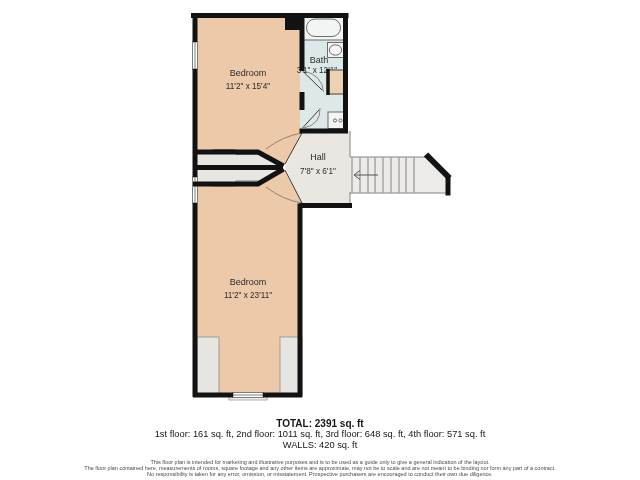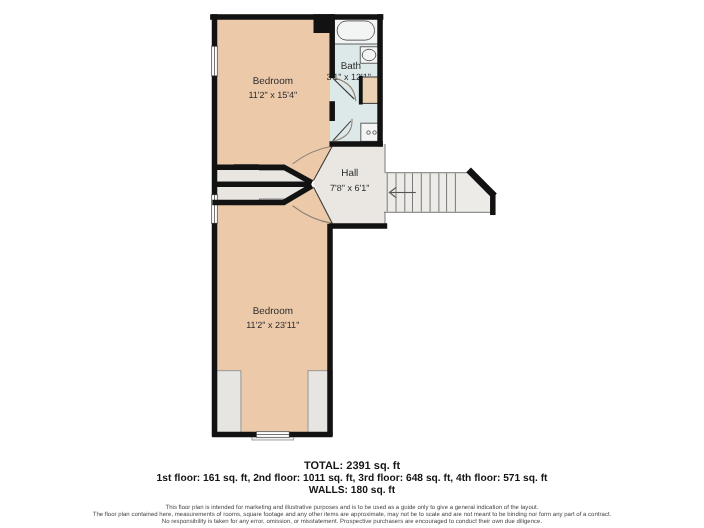--- a/index.html
+++ b/index.html
@@ -3,21 +3,21 @@
 <meta charset="utf-8">
 <style>
   html,body{margin:0;padding:0;background:#ffffff;}
   .canvas{position:relative;width:640px;height:480px;background:#ffffff;overflow:hidden;
           font-family:"Liberation Sans",sans-serif;}
   .plan{position:absolute;left:0;top:0;}
   .room-label{font-family:"Liberation Sans",sans-serif;font-size:9px;fill:#2b2b2b;text-anchor:middle;}
   .room-dims{font-family:"Liberation Sans",sans-serif;font-size:8.2px;fill:#2b2b2b;text-anchor:middle;}
   .summary{position:absolute;left:0;top:418px;width:640px;text-align:center;color:#151515;}
   .summary .total{font-size:10px;font-weight:bold;line-height:11px;}
-  .summary .line{font-size:9.3px;line-height:10.6px;font-weight:bold;}
+  .summary .line{font-size:9.3px;line-height:10.6px;}
   .disclaimer{position:absolute;left:0;top:459px;width:640px;text-align:center;color:#4a4a4a;}
   .disclaimer div{font-size:5.5px;line-height:6.2px;}
 </style>
 </head>
 <body>
 
 <div class="canvas">
 
   <svg class="plan" width="640" height="414" viewBox="0 0 640 414" xmlns="http://www.w3.org/2000/svg">
 
@@ -122,21 +122,21 @@
     <text class="room-label" x="319" y="63">Bath</text>
     <text class="room-label" x="318" y="160">Hall</text>
     <text class="room-dims" x="318" y="174">7'8" x 6'1"</text>
     <text class="room-label" x="248" y="285">Bedroom</text>
     <text class="room-dims" x="248" y="298">11'2" x 23'11"</text>
   </svg>
 
   <div class="summary">
     <div class="total">TOTAL: 2391 sq. ft</div>
     <div class="line">1st floor: 161 sq. ft, 2nd floor: 1011 sq. ft, 3rd floor: 648 sq. ft, 4th floor: 571 sq. ft</div>
-    <div class="line">WALLS: 180 sq. ft</div>
+    <div class="line">WALLS: 420 sq. ft</div>
   </div>
 
   <div class="disclaimer">
     <div>This floor plan is intended for marketing and illustrative purposes and is to be used as a guide only to give a general indication of the layout.</div>
     <div>The floor plan contained here, measurements of rooms, square footage and any other items are approximate, may not be to scale and are not meant to be binding nor form any part of a contract.</div>
     <div>No responsibility is taken for any error, omission, or misstatement. Prospective purchasers are encouraged to conduct their own due diligence.</div>
   </div>
 
 </div>
 

